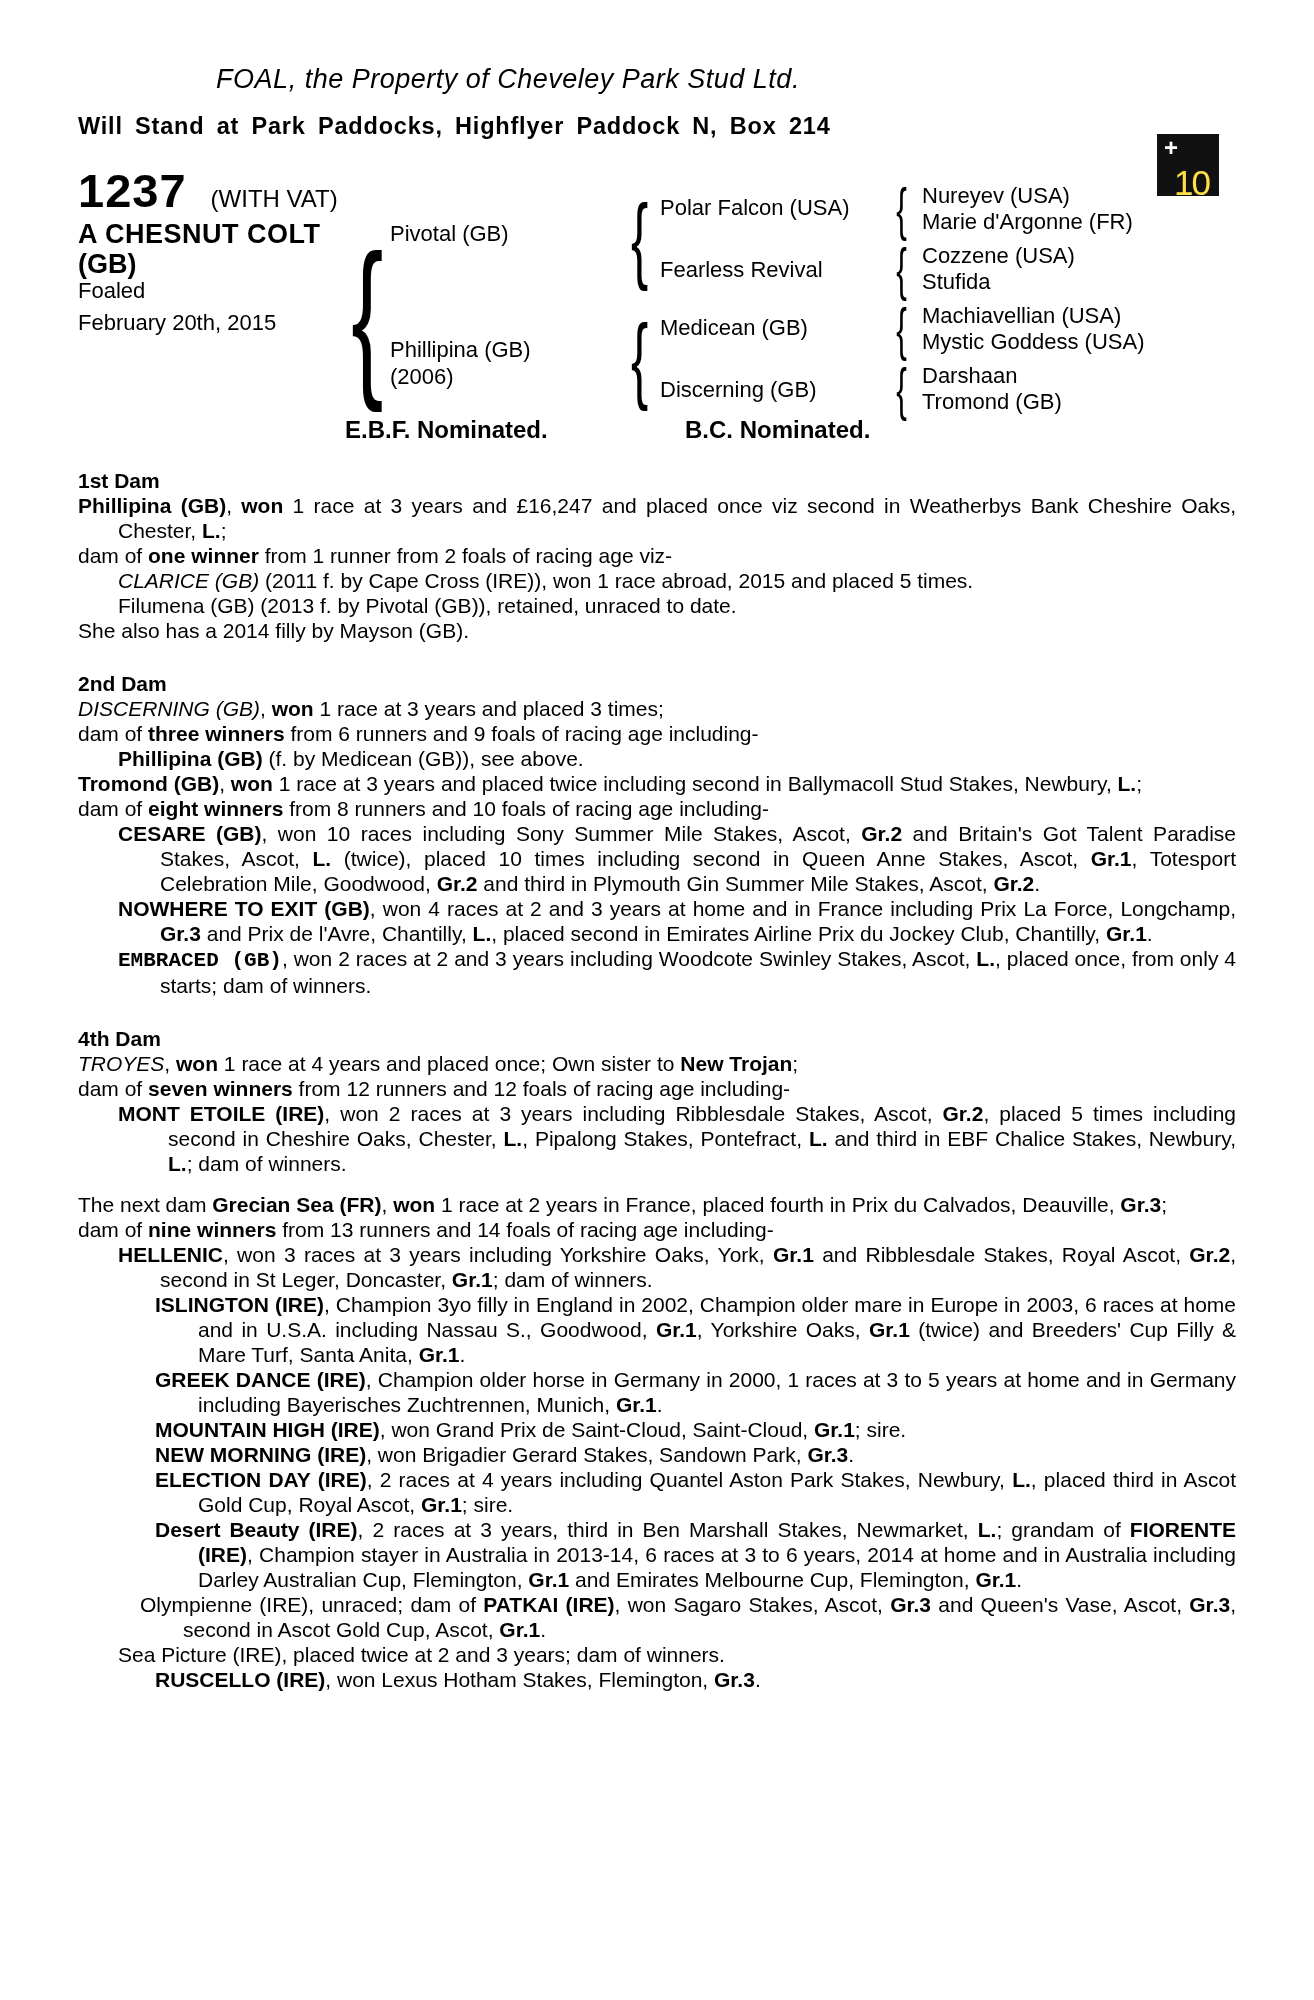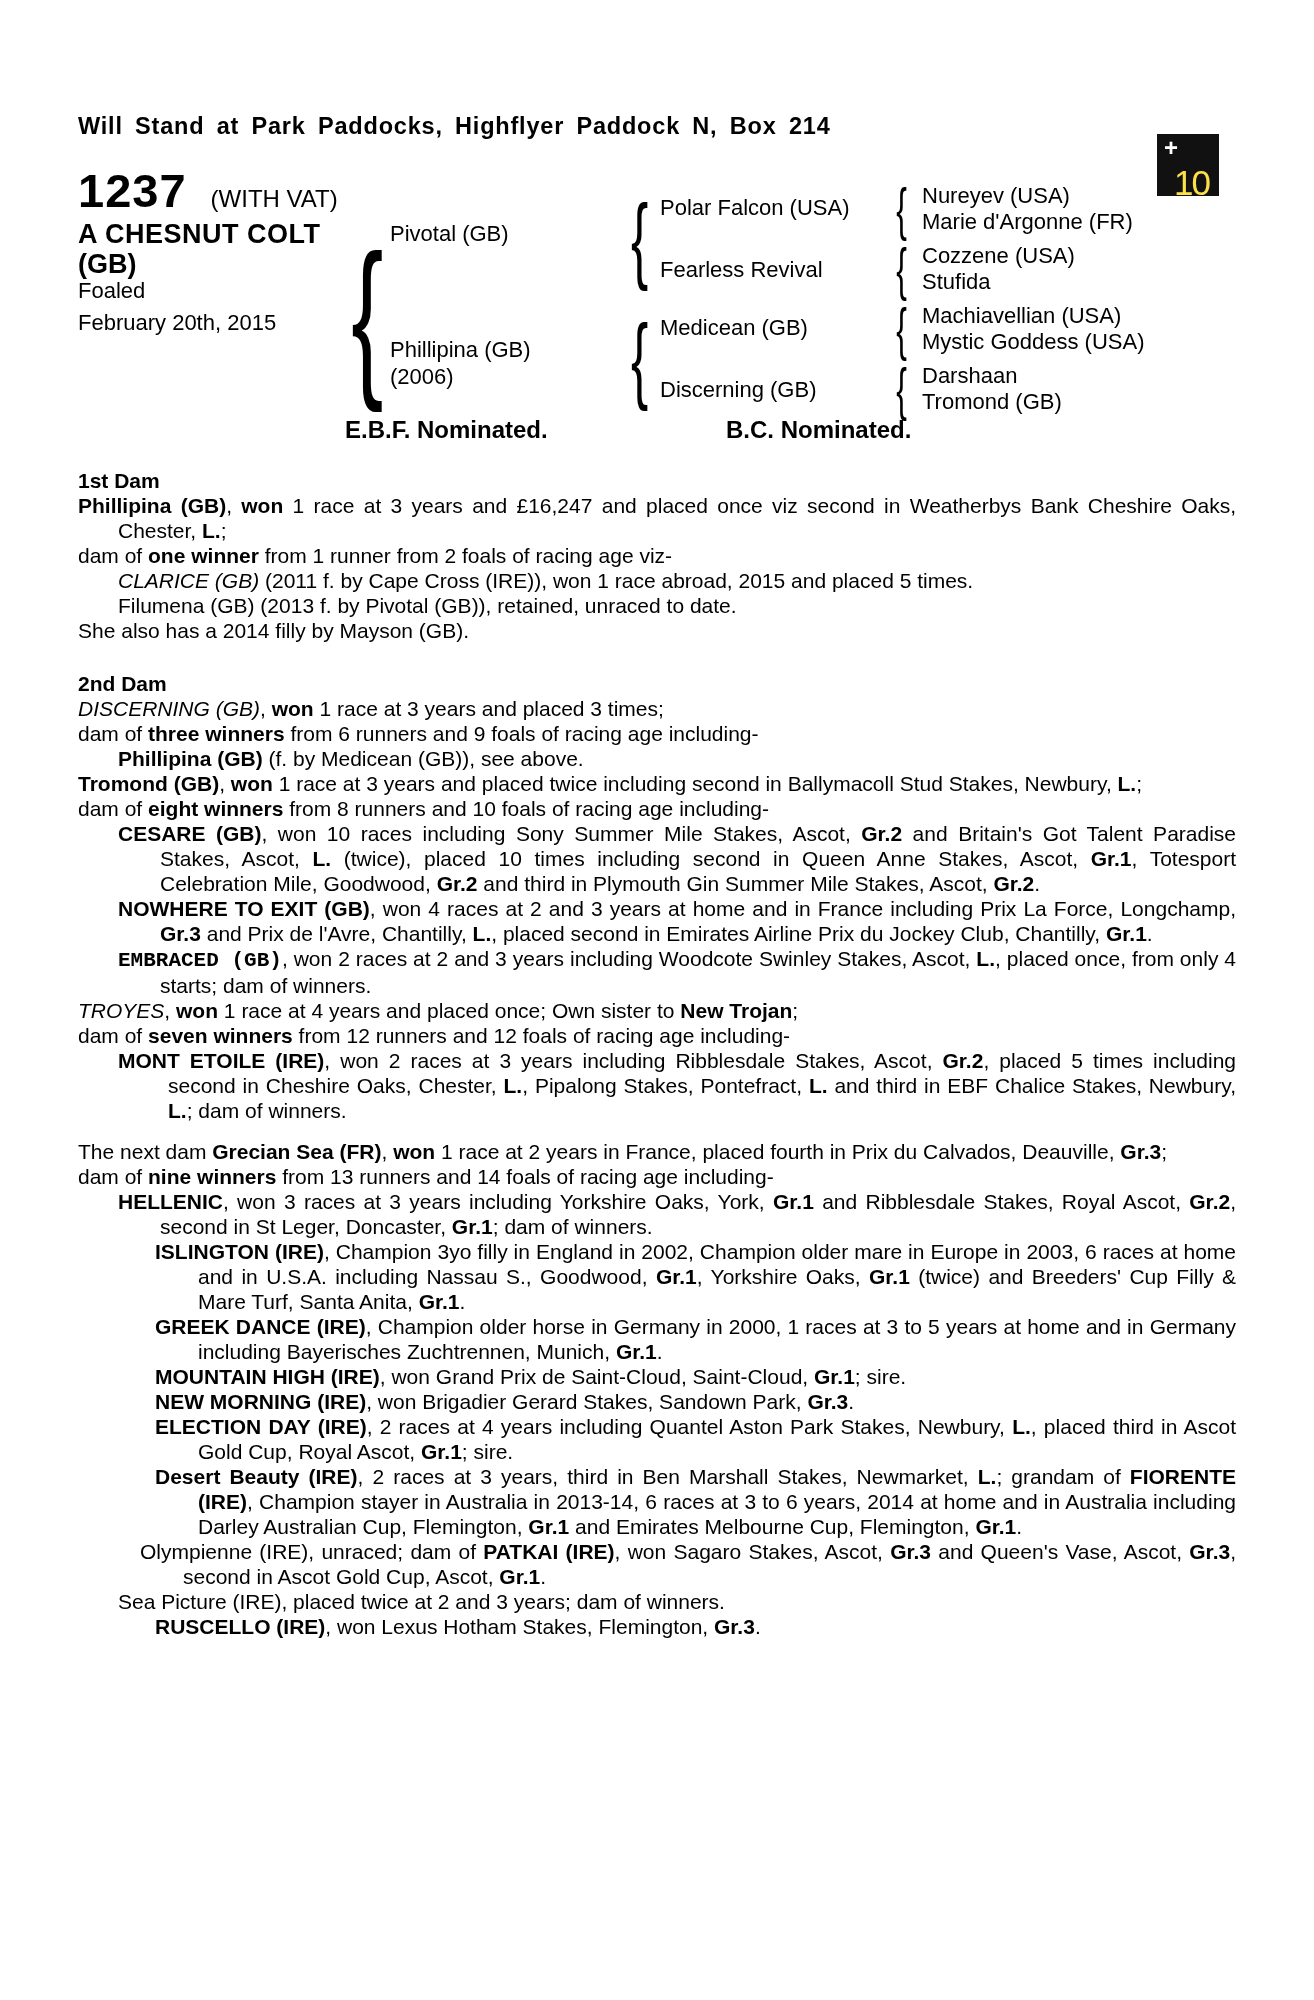--- a/index.html
+++ b/index.html
@@ -46,35 +46,36 @@
   .b-main{left:338px; top:228px; font-size:175px;}
   .b-med1{left:624px; top:192px; font-size:94px;}
   .b-med2{left:624px; top:312px; font-size:94px;}
   .b-sm1{left:892px; top:180px; font-size:58px;}
   .b-sm2{left:892px; top:240px; font-size:58px;}
   .b-sm3{left:892px; top:300px; font-size:58px;}
   .b-sm4{left:892px; top:360px; font-size:58px;}
 
   .nom{position:absolute; top:416px; font-weight:bold; font-size:24px; white-space:nowrap;}
   .nom-ebf{left:345px;}
-  .nom-bc{left:726px;}
+  .nom-bc{left:685px;}
 
   .body{
     position:absolute; left:78px; top:468px; width:1158px;
     font-size:21px; line-height:25px;
   }
   .body .h{font-weight:bold; margin:28px 0 0 0;}
   .body .h:first-child{margin-top:0;}
   .body p{margin:0; text-align:justify; text-align-last:left;}
 </style>
 </head>
 <body>
 
 <div class="page">
 
+  <div class="title">FOAL, the Property of Cheveley Park Stud Ltd.</div>
   <div class="stand">Will Stand at Park Paddocks, Highflyer Paddock N, Box 214</div>
 
   <div class="badge">
     <span class="plus">+</span>
     <span class="bnum">10</span>
   </div>
 
   <div class="lotline">
     <span class="lotnum">1237</span>
     <span class="vat">(WITH VAT)</span>
@@ -121,20 +122,21 @@
       <p style="padding-left: 40px; text-indent: -40px;"><span>She also has a 2014 filly by Mayson (GB).</span></p>
       <div class="h">2nd Dam</div>
       <p style="padding-left: 40px; text-indent: -40px;"><span style="font-style: italic;">DISCERNING (GB)</span><span>, </span><span style="font-weight: bold;">won</span><span> 1 race at 3 years and placed 3 times;</span></p>
       <p style="padding-left: 40px; text-indent: -40px;"><span>dam of </span><span style="font-weight: bold;">three winners</span><span> from 6 runners and 9 foals of racing age including-</span></p>
       <p style="padding-left: 82px; text-indent: -42px;"><span style="font-weight: bold;">Phillipina (GB)</span><span> (f. by Medicean (GB)), see above.</span></p>
       <p style="padding-left: 40px; text-indent: -40px;"><span style="font-weight: bold;">Tromond (GB)</span><span>, </span><span style="font-weight: bold;">won</span><span> 1 race at 3 years and placed twice including second in Ballymacoll Stud Stakes, Newbury, </span><span style="font-weight: bold;">L.</span><span>;</span></p>
       <p style="padding-left: 40px; text-indent: -40px;"><span>dam of </span><span style="font-weight: bold;">eight winners</span><span> from 8 runners and 10 foals of racing age including-</span></p>
       <p style="padding-left: 82px; text-indent: -42px;"><span style="font-weight: bold;">CESARE (GB)</span><span>, won 10 races including Sony Summer Mile Stakes, Ascot, </span><span style="font-weight: bold;">Gr.2</span><span> and Britain's Got Talent Paradise Stakes, Ascot, </span><span style="font-weight: bold;">L.</span><span> (twice), placed 10 times including second in Queen Anne Stakes, Ascot, </span><span style="font-weight: bold;">Gr.1</span><span>, Totesport Celebration Mile, Goodwood, </span><span style="font-weight: bold;">Gr.2</span><span> and third in Plymouth Gin Summer Mile Stakes, Ascot, </span><span style="font-weight: bold;">Gr.2</span><span>.</span></p>
       <p style="padding-left: 82px; text-indent: -42px;"><span style="font-weight: bold;">NOWHERE TO EXIT (GB)</span><span>, won 4 races at 2 and 3 years at home and in France including Prix La Force, Longchamp, </span><span style="font-weight: bold;">Gr.3</span><span> and Prix de l'Avre, Chantilly, </span><span style="font-weight: bold;">L.</span><span>, placed second in Emirates Airline Prix du Jockey Club, Chantilly, </span><span style="font-weight: bold;">Gr.1</span><span>.</span></p>
       <p style="padding-left: 82px; text-indent: -42px;"><span style="font-weight: bold; font-family: Liberation Mono, monospace;">EMBRACED (GB)</span><span>, won 2 races at 2 and 3 years including Woodcote Swinley Stakes, Ascot, </span><span style="font-weight: bold;">L.</span><span>, placed once, from only 4 starts; dam of winners.</span></p>
+      <div class="h">4th Dam</div>
       <p style="padding-left: 40px; text-indent: -40px;"><span style="font-style: italic;">TROYES</span><span>, </span><span style="font-weight: bold;">won</span><span> 1 race at 4 years and placed once; Own sister to </span><span style="font-weight: bold;">New Trojan</span><span>;</span></p>
       <p style="padding-left: 40px; text-indent: -40px;"><span>dam of </span><span style="font-weight: bold;">seven winners</span><span> from 12 runners and 12 foals of racing age including-</span></p>
       <p style="padding-left: 90px; text-indent: -50px;"><span style="font-weight: bold;">MONT ETOILE (IRE)</span><span>, won 2 races at 3 years including Ribblesdale Stakes, Ascot, </span><span style="font-weight: bold;">Gr.2</span><span>, placed 5 times including second in Cheshire Oaks, Chester, </span><span style="font-weight: bold;">L.</span><span>, Pipalong Stakes, Pontefract, </span><span style="font-weight: bold;">L.</span><span> and third in EBF Chalice Stakes, Newbury, </span><span style="font-weight: bold;">L.</span><span>; dam of winners.</span></p>
       <div style="height: 16px;"></div>
       <p style="padding-left: 40px; text-indent: -40px;"><span>The next dam </span><span style="font-weight: bold;">Grecian Sea (FR)</span><span>, </span><span style="font-weight: bold;">won</span><span> 1 race at 2 years in France, placed fourth in Prix du Calvados, Deauville, </span><span style="font-weight: bold;">Gr.3</span><span>;</span></p>
       <p style="padding-left: 40px; text-indent: -40px;"><span>dam of </span><span style="font-weight: bold;">nine winners</span><span> from 13 runners and 14 foals of racing age including-</span></p>
       <p style="padding-left: 82px; text-indent: -42px;"><span style="font-weight: bold;">HELLENIC</span><span>, won 3 races at 3 years including Yorkshire Oaks, York, </span><span style="font-weight: bold;">Gr.1</span><span> and Ribblesdale Stakes, Royal Ascot, </span><span style="font-weight: bold;">Gr.2</span><span>, second in St Leger, Doncaster, </span><span style="font-weight: bold;">Gr.1</span><span>; dam of winners.</span></p>
       <p style="padding-left: 120px; text-indent: -43px;"><span style="font-weight: bold;">ISLINGTON (IRE)</span><span>, Champion 3yo filly in England in 2002, Champion older mare in Europe in 2003, 6 races at home and in U.S.A. including Nassau S., Goodwood, </span><span style="font-weight: bold;">Gr.1</span><span>, Yorkshire Oaks, </span><span style="font-weight: bold;">Gr.1</span><span> (twice) and Breeders' Cup Filly &amp; Mare Turf, Santa Anita, </span><span style="font-weight: bold;">Gr.1</span><span>.</span></p>
       <p style="padding-left: 120px; text-indent: -43px;"><span style="font-weight: bold;">GREEK DANCE (IRE)</span><span>, Champion older horse in Germany in 2000, 1 races at 3 to 5 years at home and in Germany including Bayerisches Zuchtrennen, Munich, </span><span style="font-weight: bold;">Gr.1</span><span>.</span></p>
       <p style="padding-left: 120px; text-indent: -43px;"><span style="font-weight: bold;">MOUNTAIN HIGH (IRE)</span><span>, won Grand Prix de Saint-Cloud, Saint-Cloud, </span><span style="font-weight: bold;">Gr.1</span><span>; sire.</span></p>

